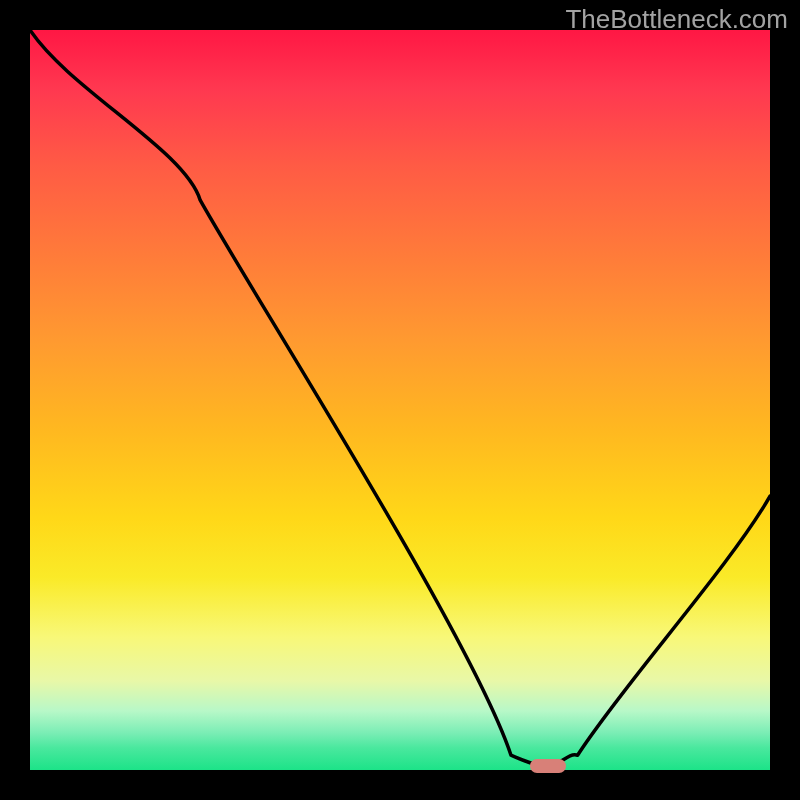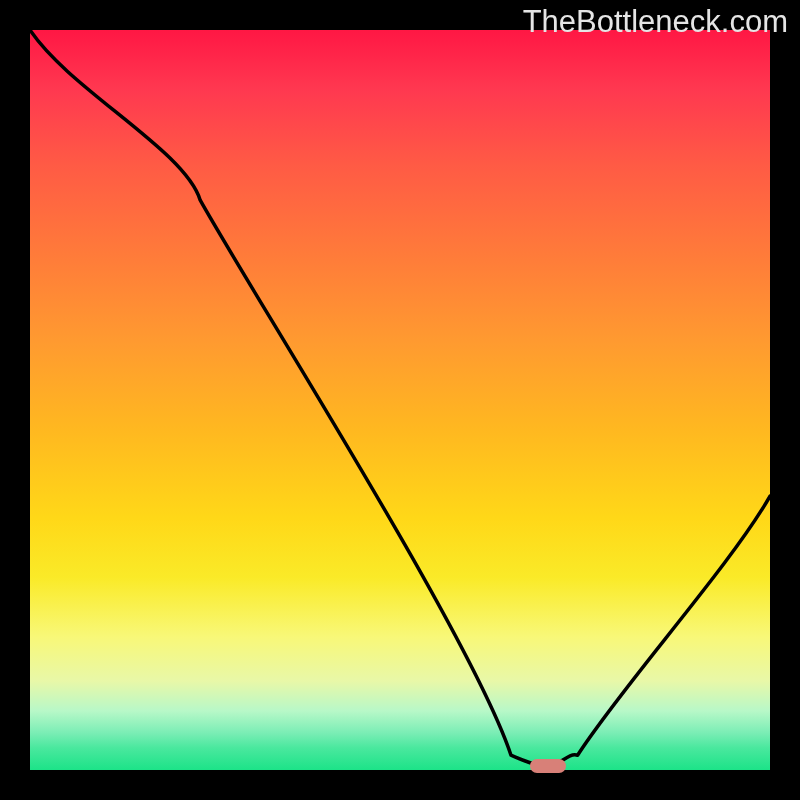--- a/index.html
+++ b/index.html
@@ -8,22 +8,22 @@
     height: 800px;
     background: #000;
     position: relative;
     font-family: Arial, sans-serif;
     overflow: hidden;
   }
   .watermark {
     position: absolute;
     top: 4px;
     right: 12px;
-    color: #e5e5e5;
-    font-size: 31px;
+    color: #a3a3a3;
+    font-size: 26px;
     font-weight: 500;
     z-index: 10;
   }
   .plot-area {
     position: absolute;
     top: 30px;
     left: 30px;
     width: 740px;
     height: 740px;
     background: linear-gradient(

